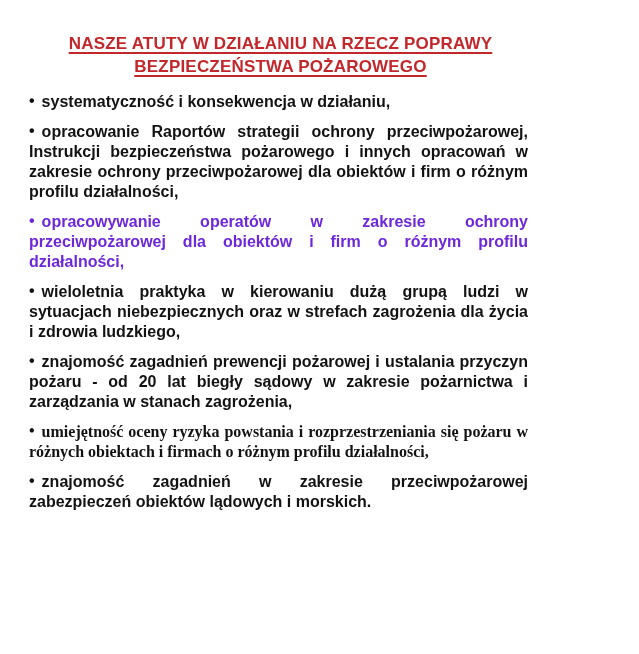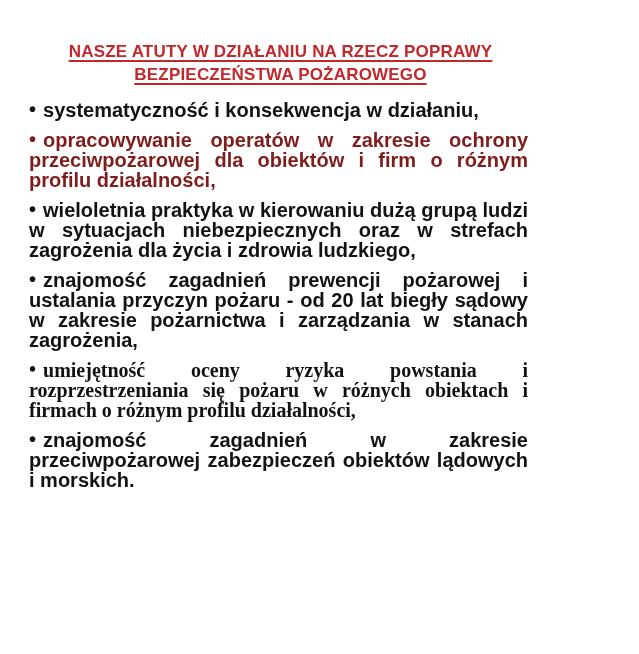--- a/index.html
+++ b/index.html
@@ -11,39 +11,39 @@
     width: 639px;
     height: 654px;
     overflow: hidden;
     font-family: "Liberation Sans", "DejaVu Sans", sans-serif;
     font-weight: bold;
   }
   .page {
     box-sizing: border-box;
     width: 561px;
     height: 654px;
-    padding: 40px 29px 10px 29px;
+    padding: 32px 29px 10px 29px;
     background: #ffffff;
   }
   .title {
     margin: 0 auto 14px auto;
     max-width: 472px;
     text-align: center;
     font-size: 17px;
     line-height: 23px;
     letter-spacing: 0.2px;
     color: #c2272b;
     text-decoration: underline;
     text-decoration-thickness: 2px;
     text-underline-offset: 3px;
   }
   .bullet-item {
     margin: 10px 4px 0 0;
     text-align: justify;
-    font-size: 20px;
+    font-size: 16px;
     line-height: 20px;
     color: #121212;
   }
   .bullet-item:first-of-type {
     margin-top: 13px;
   }
   .bullet-marker {
     display: inline-block;
     margin-right: 7px;
     transform: translateY(-1px);
@@ -53,22 +53,25 @@
 <body>
 
 <div class="page">
 
   <h1 class="title" style="color: rgb(194, 39, 43);">NASZE ATUTY W DZIAŁANIU NA RZECZ POPRAWY BEZPIECZEŃSTWA POŻAROWEGO</h1>
 
   <p class="bullet-item" style="color: rgb(18, 18, 18);">
     <span class="bullet-marker">•</span><span>systematyczność i konsekwencja w działaniu,</span>
   </p>
 
+  <p class="bullet-item" style="color: rgb(18, 18, 18);">
+    <span class="bullet-marker">•</span><span>opracowanie Raportów strategii ochrony przeciwpożarowej, Instrukcji bezpieczeństwa pożarowego i innych opracowań w zakresie ochrony przeciwpożarowej dla obiektów i firm o różnym profilu działalności,</span>
+  </p>
 
-  <p class="bullet-item" style="color: #7f1d1d;">
+  <p class="bullet-item" style="color: #6d28d9;">
     <span class="bullet-marker">•</span><span>opracowywanie operatów w zakresie ochrony przeciwpożarowej dla obiektów i firm o różnym profilu działalności,</span>
   </p>
 
 
   <p class="bullet-item" style="color: rgb(18, 18, 18);">
     <span class="bullet-marker">•</span><span>wieloletnia praktyka w kierowaniu dużą grupą ludzi w sytuacjach niebezpiecznych oraz w strefach zagrożenia dla życia i zdrowia ludzkiego,</span>
   </p>
 
 
   <p class="bullet-item" style="color: rgb(18, 18, 18);">

